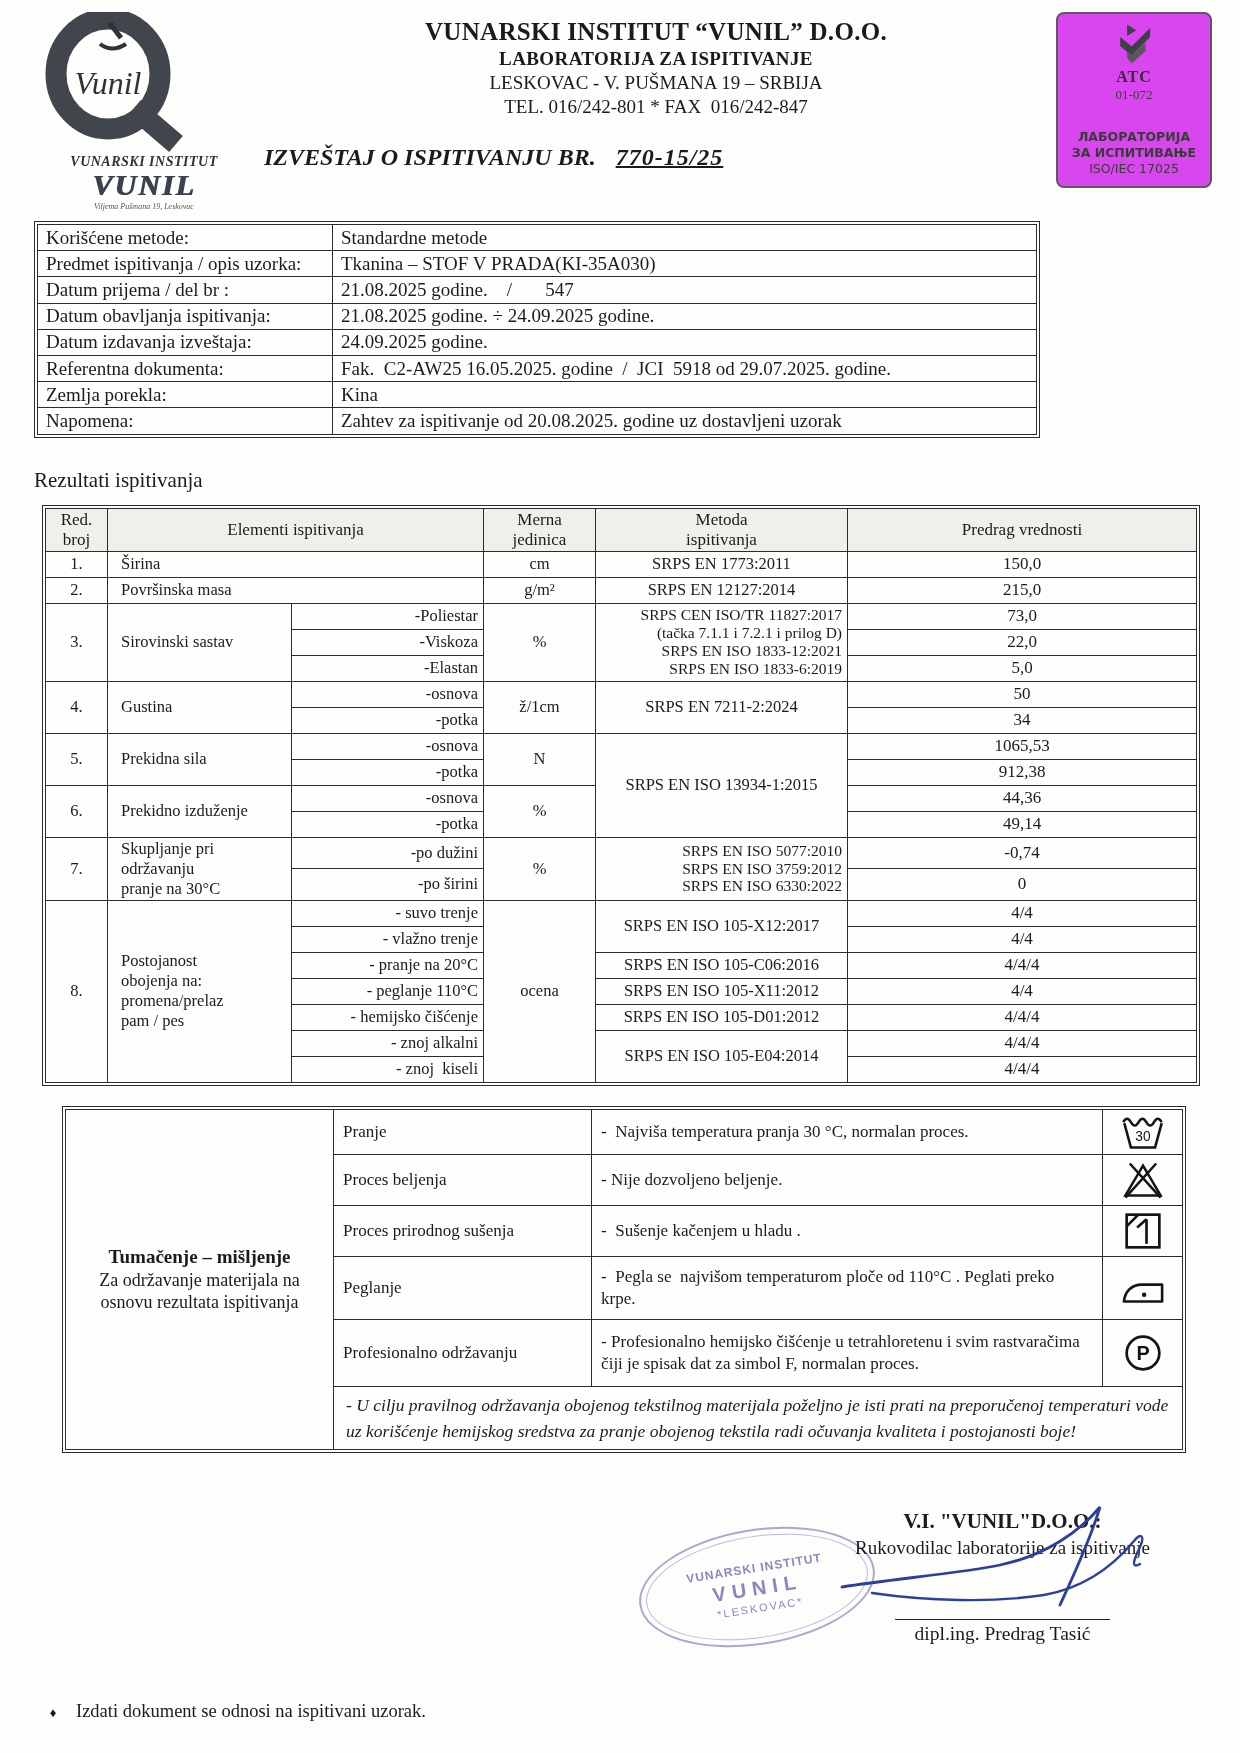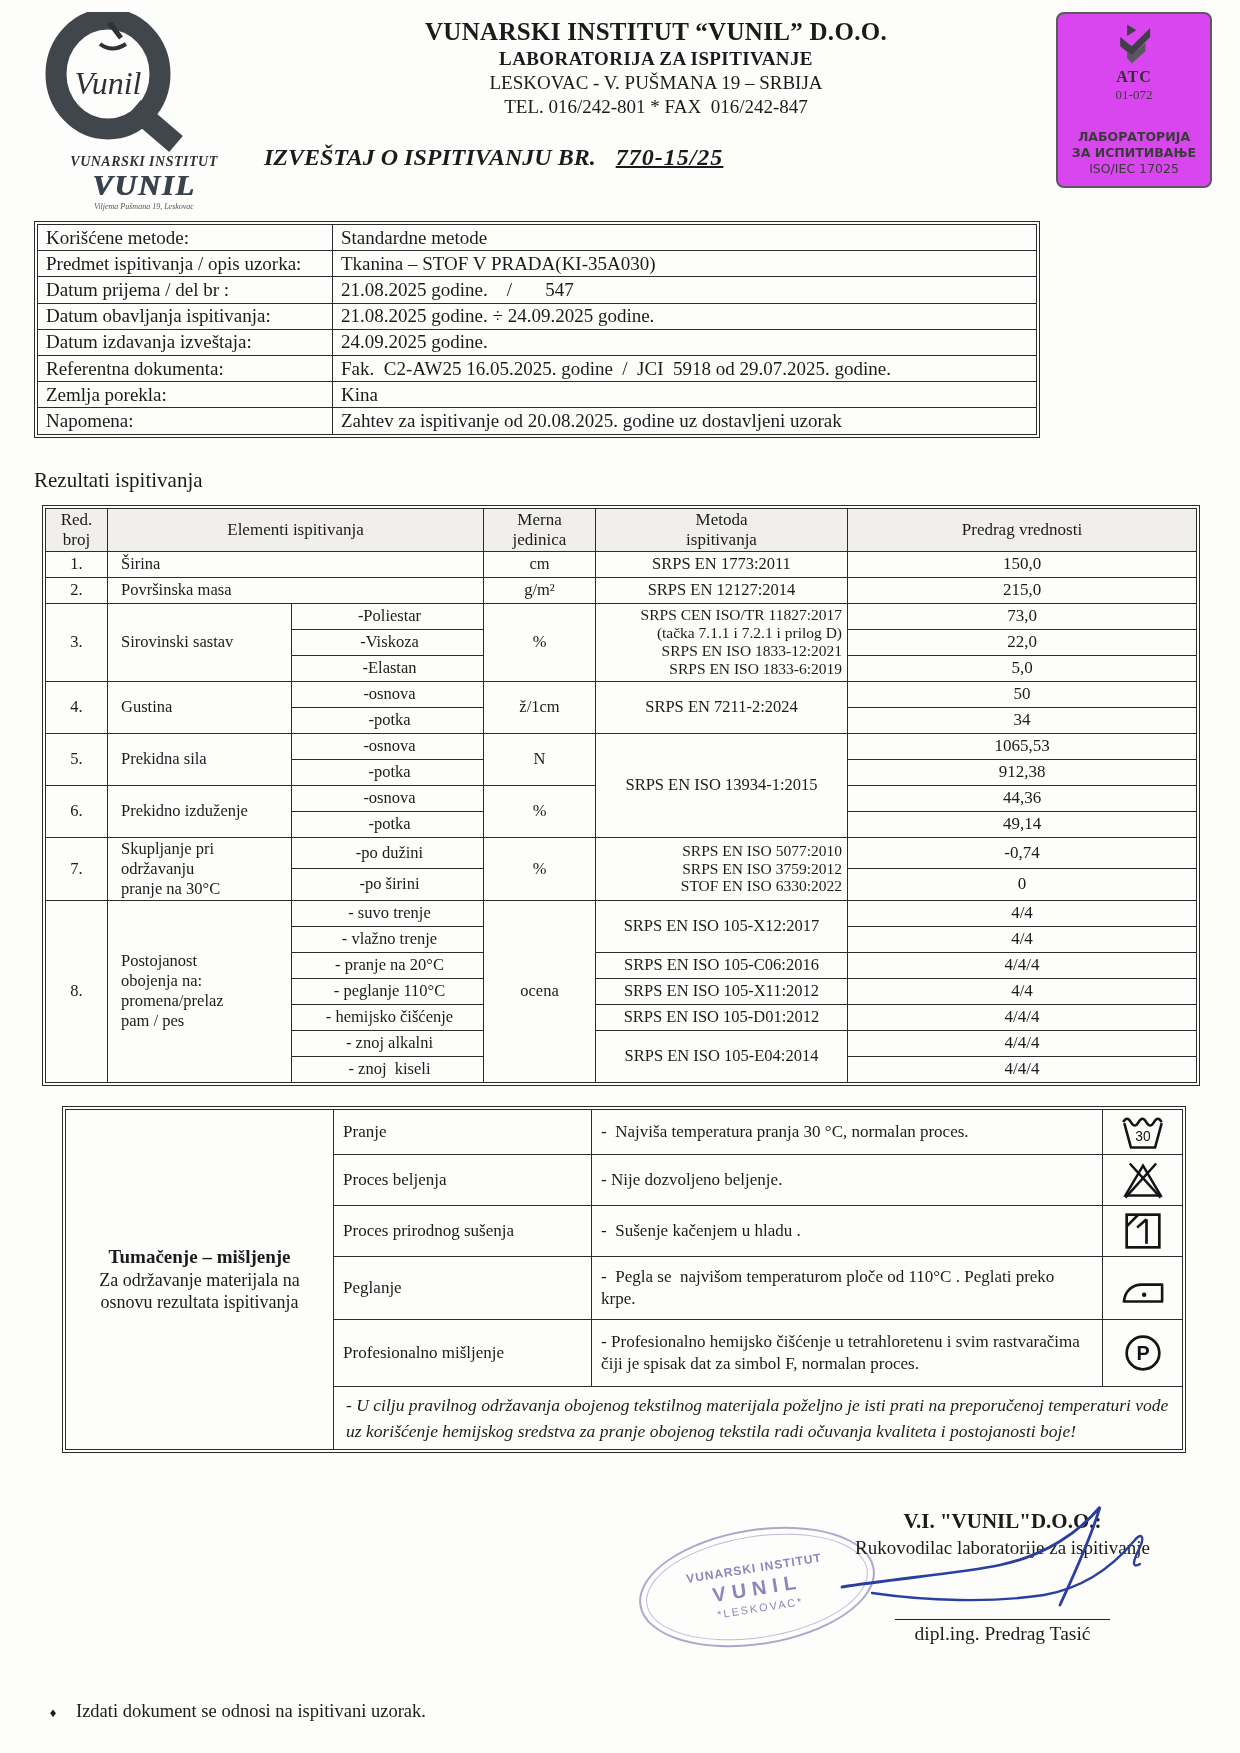--- a/index.html
+++ b/index.html
@@ -39,21 +39,21 @@
   .t-info td{height:23.2px;padding:1px 8px;}
   .t-info td.lbl{width:278px;}
   
   .sec-title{font-size:21px;margin:26px 0 12px 4px;}
   
   .res-frame{margin-left:12px;}
   .t-results{width:1152px;font-size:16.5px;}
   .t-results td{padding:1px 5px;height:23px;}
   .t-results .c{text-align:center;}
   .t-results .lft{text-align:left;padding-left:13px;}
-  .t-results .sb{text-align:center;padding-left:9px;}
+  .t-results .sb{text-align:right;padding-left:9px;}
   .t-results .hd{background:#f0efeb;text-align:center;font-size:17px;}
   .t-results .mline{font-size:15.5px;line-height:1.16;text-align:right;}
   .t-results .val{text-align:center;font-size:17px;}
   
   .care-frame{margin:16px 0 0 32px;}
   .t-care{width:1118px;font-size:17px;}
   .t-care td{padding:4px 9px;}
   .t-care .tum{width:246px;text-align:center;}
   .t-care .tum .b{font-weight:bold;font-size:19px;}
   .t-care .tum div{font-size:18px;line-height:1.25;}
@@ -284,21 +284,21 @@
       <td class="c" rowspan="2">7.</td>
       <td class="lft" rowspan="2">
         <div>Skupljanje pri održavanju</div>
         <div>pranje na 30°C</div>
             </td>
       <td class="sb">-po dužini</td>
       <td class="c" rowspan="2">%</td>
       <td rowspan="2">
         <div class="mline">SRPS EN ISO 5077:2010</div>
         <div class="mline">SRPS EN ISO 3759:2012</div>
-        <div class="mline">STOF EN ISO 6330:2022</div>
+        <div class="mline">SRPS EN ISO 6330:2022</div>
             </td>
       <td class="val">-0,74</td>
     </tr>
     <tr>
       <td class="sb">-po širini</td>
       <td class="val">0</td>
     </tr>
     <tr>
       <td class="c" rowspan="7">8.</td>
       <td class="lft" rowspan="7">
@@ -391,21 +391,21 @@
       <td class="clabel">Peglanje</td>
       <td class="cdesc">-&nbsp; Pegla se&nbsp; najvišom temperaturom ploče od 110°C . Peglati preko krpe.</td>
       <td class="sym">
         <svg width="46" height="36" viewBox="0 0 40 32" style="margin:0 auto;">
           <path class="icon-stroke" d="M3 28 C4 19 10 13 19 13 L37 13 L37 28 Z" stroke-linejoin="round"></path>
           <circle cx="21" cy="22" r="2" fill="#141414"></circle>
         </svg>
             </td>
     </tr>
     <tr class="r-prof">
-      <td class="clabel">Profesionalno mišljenje</td>
+      <td class="clabel">Profesionalno održavanju</td>
       <td class="cdesc">- Profesionalno hemijsko čišćenje u tetrahloretenu i svim rastvaračima čiji je spisak dat za simbol F, normalan proces.</td>
       <td class="sym">
         <svg width="42" height="42" viewBox="0 0 36 36" style="margin:0 auto;">
           <circle class="icon-stroke" cx="18" cy="18" r="14"></circle>
           <text x="18" y="24" text-anchor="middle" font-size="17" font-weight="bold" fill="#141414" font-family="Liberation Sans,sans-serif">P</text>
         </svg>
             </td>
     </tr>
     <tr>
       <td class="note" colspan="3">- U cilju pravilnog održavanja obojenog tekstilnog materijala poželjno je isti prati na preporučenoj temperaturi vode uz korišćenje hemijskog sredstva za pranje obojenog tekstila radi očuvanja kvaliteta i postojanosti boje!</td>

